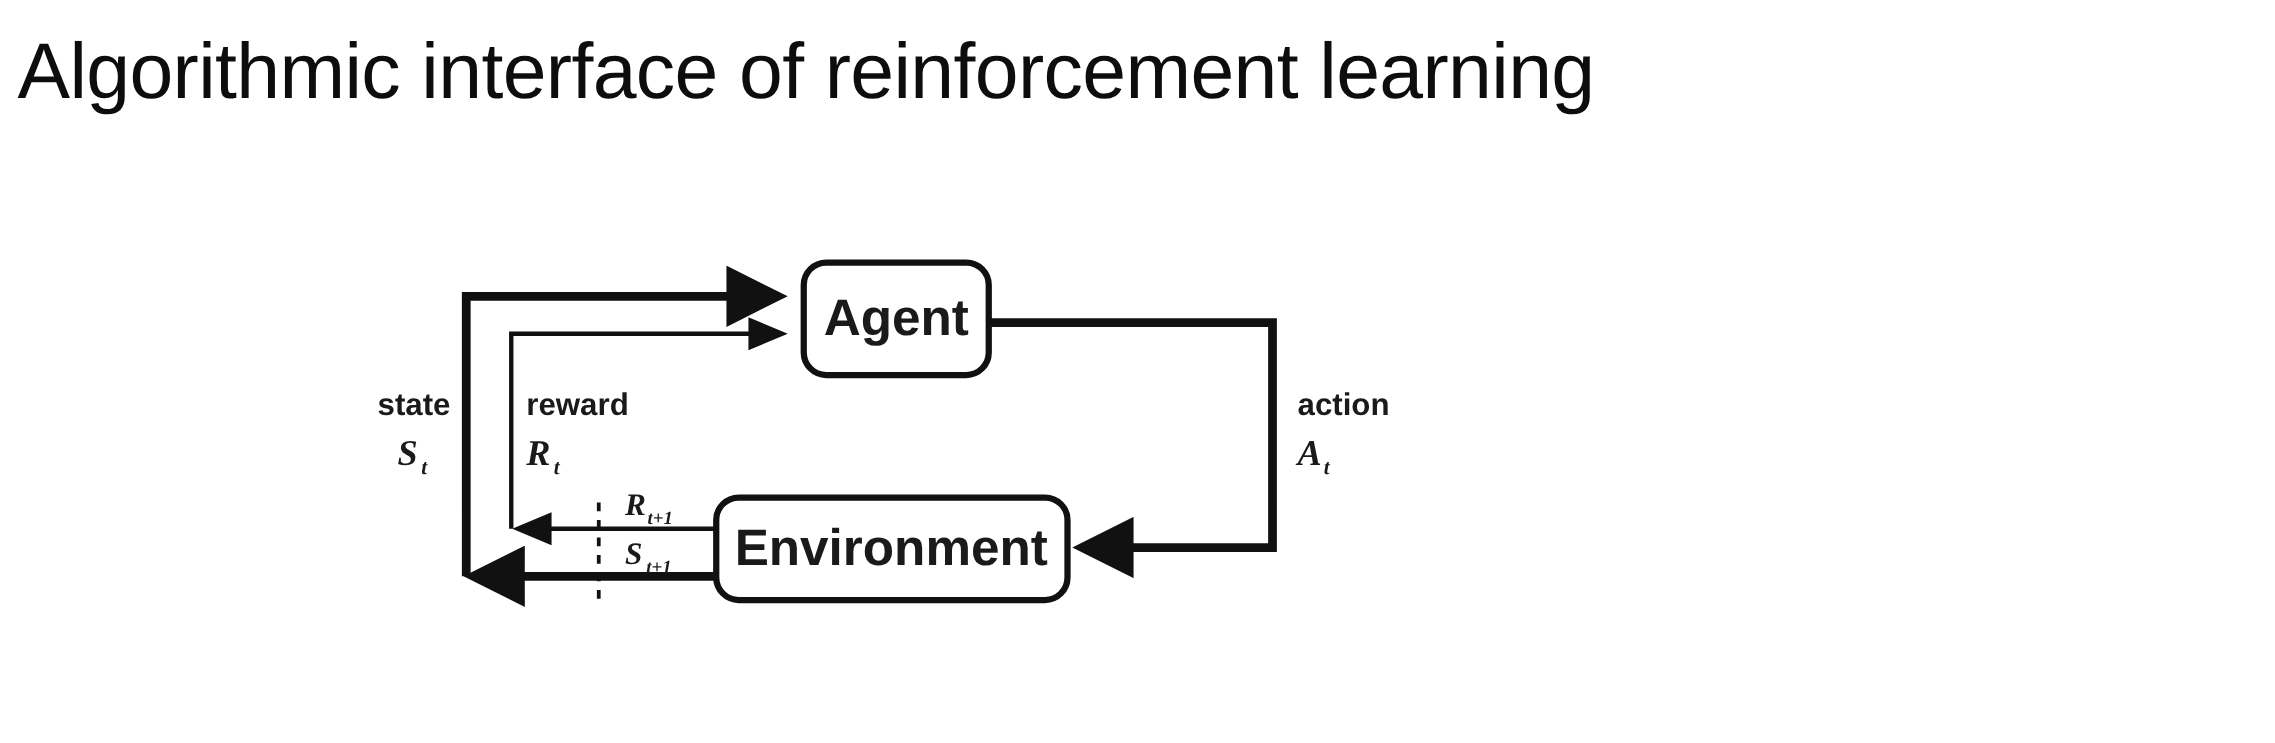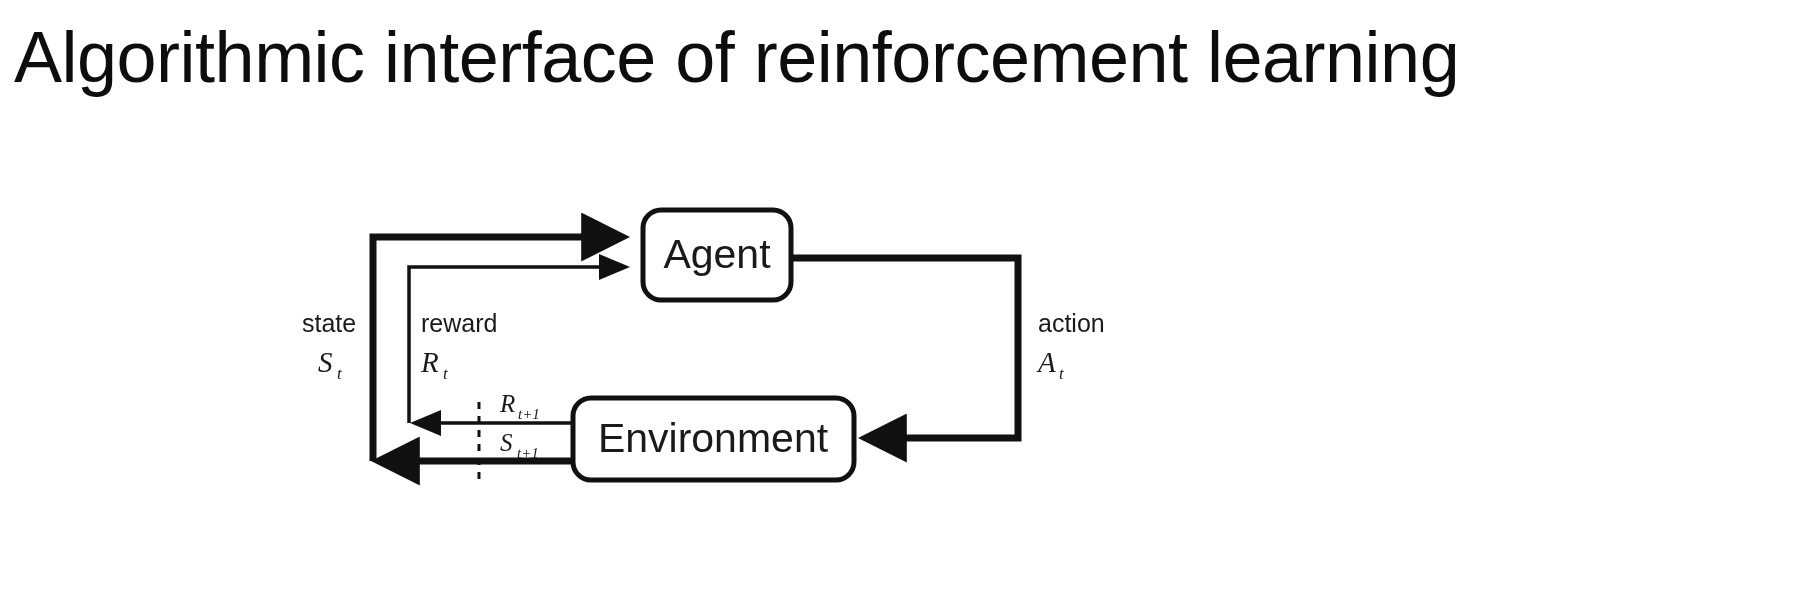--- a/index.html
+++ b/index.html
@@ -18,34 +18,35 @@
 
   
   #slide-title {
     position: absolute;
     left: 14px;
     top: 2px;
     width: 1800px;
     height: 110px;
     line-height: 110px;
     font-family: "Liberation Sans", sans-serif;
-    font-size: 72px;
+    font-size: 63px;
     font-weight: 400;
     letter-spacing: -0.5px;
     color: #0d0d0d;
     white-space: nowrap;
   }
 
   
   #rl-diagram {
     position: absolute;
     left: 0px;
     top: 140px;
     width: 1400px;
     height: 454px;
+    font-weight: bold;
   }
   #rl-diagram svg {
     display: block;
     width: 1400px;
     height: 454px;
   }
 
   .box-label {
     font-family: "Liberation Sans", sans-serif;
     font-size: 41px;

